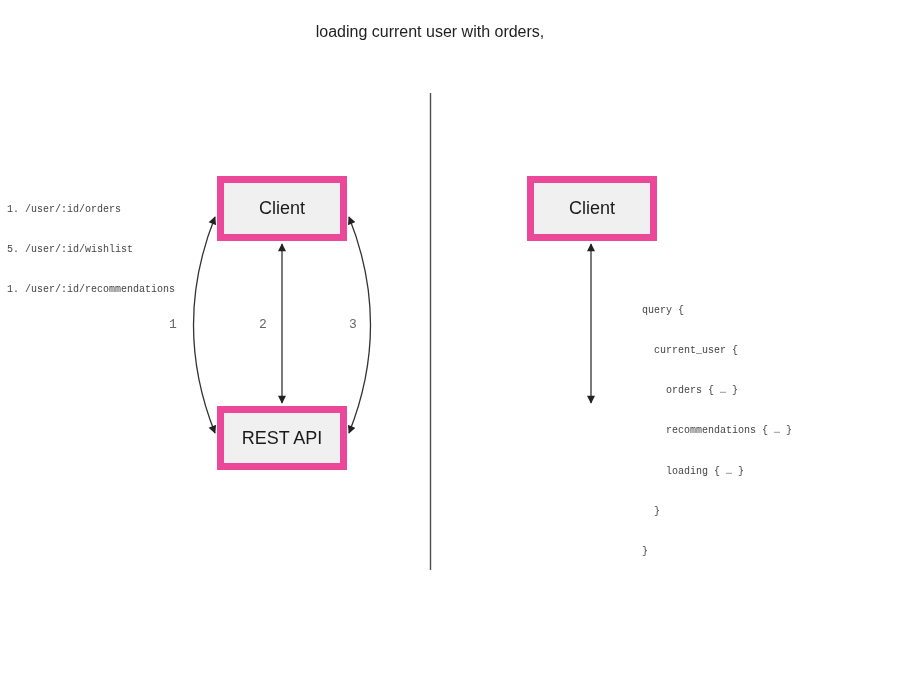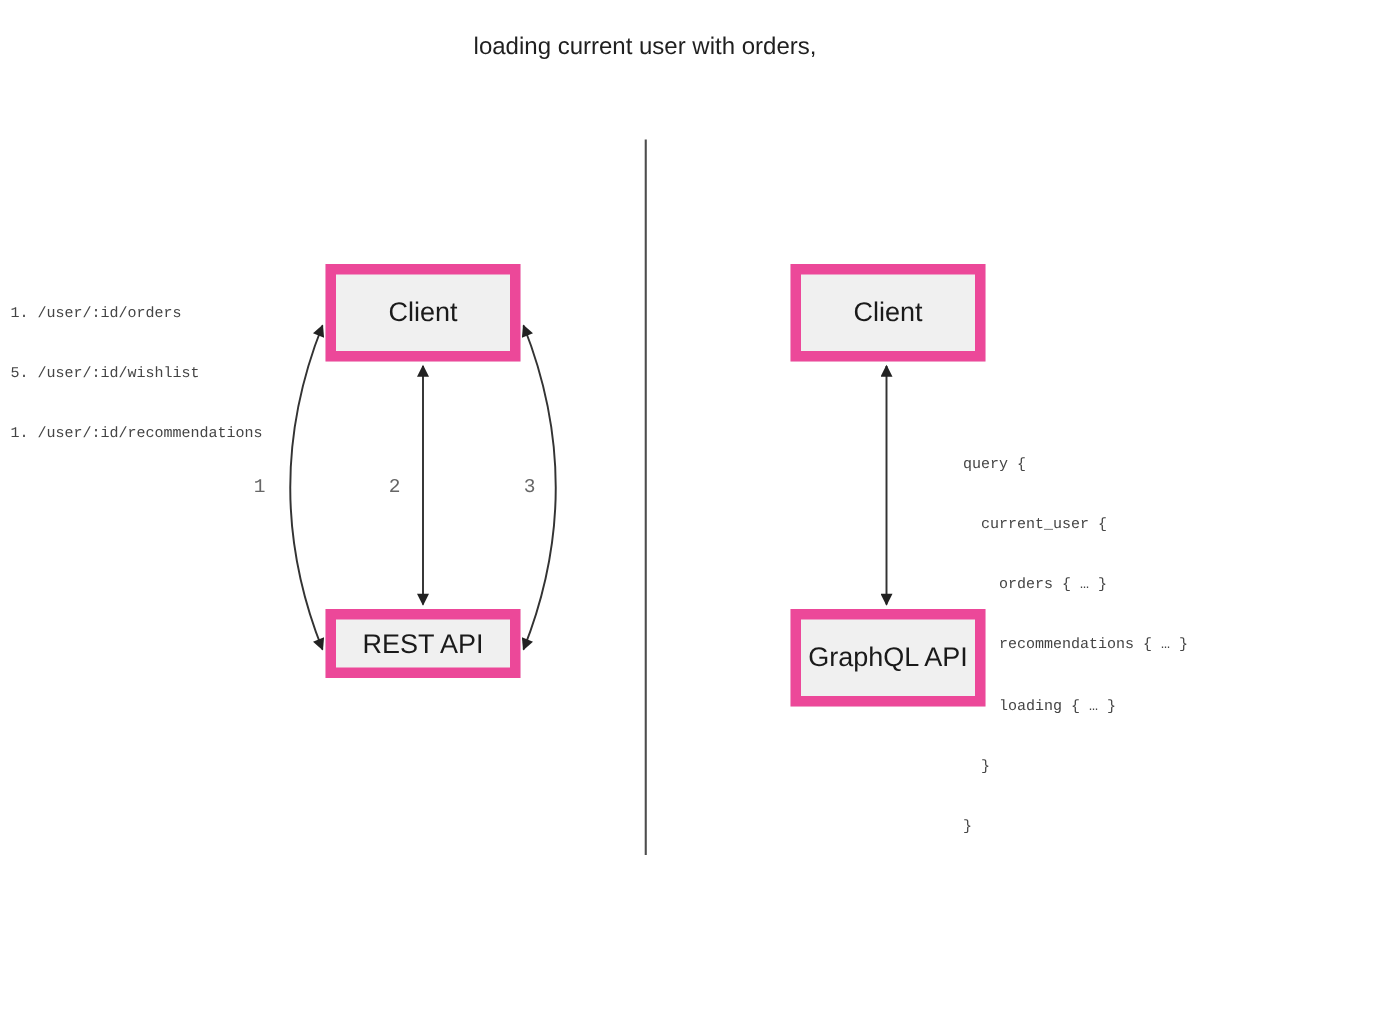--- a/index.html
+++ b/index.html
@@ -39,21 +39,21 @@
     background: #f0f0f0;
     border: 7px solid #ec4899;
     display: flex;
     align-items: center;
     justify-content: center;
     font-size: 18px;
     color: #1a1a1a;
     box-sizing: border-box;
   }
   .box-client-rest    { left: 217px; top: 176px; }
-  .box-rest-api       { left: 217px; top: 406px; height: 46px; }
+  .box-rest-api       { left: 217px; top: 406px; height: 64px; }
   .box-client-graphql { left: 527px; top: 176px; }
   .box-graphql-api    { left: 527px; top: 406px; }
   .code {
     position: absolute;
     font-family: "Liberation Mono", monospace;
     font-size: 10px;
     line-height: 13.4px;
     color: #444444;
     white-space: pre;
   }
@@ -107,23 +107,20 @@
 
   <div class="box box-client-rest">
     <span>Client</span>
   </div>
   <div class="box box-rest-api">
     <span>REST API</span>
   </div>
   <div class="box box-client-graphql">
     <span>Client</span>
   </div>
-  <div class="box box-graphql-api">
-    <span>GraphQL API</span>
-  </div>
 
   <span class="arrow-label arrow-label-1">1</span>
   <span class="arrow-label arrow-label-2">2</span>
   <span class="arrow-label arrow-label-3">3</span>
 
   <div class="code query">
     <div>query {</div>
     <div>  current_user {</div>
     <div>    orders { … }</div>
     <div>    recommendations { … }</div>

